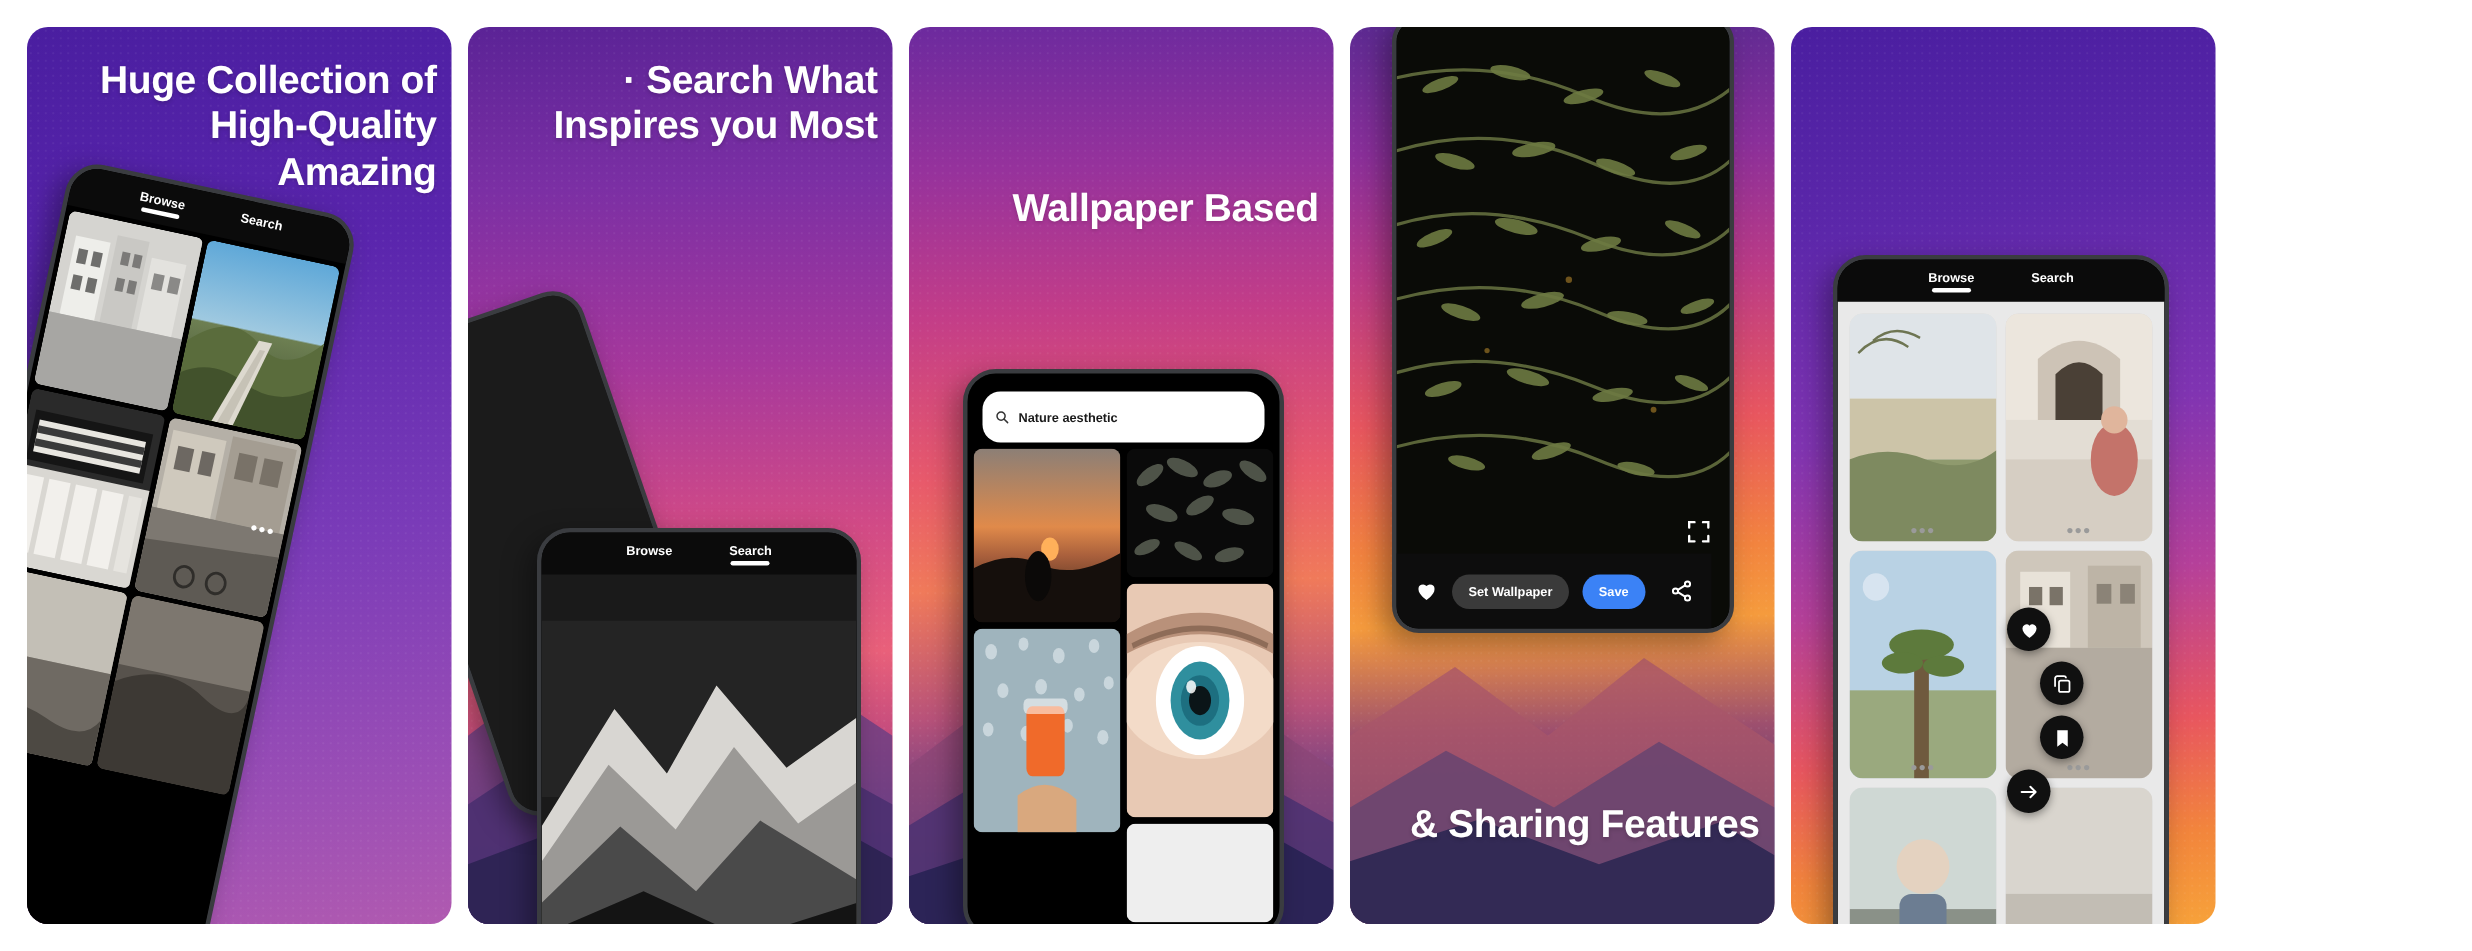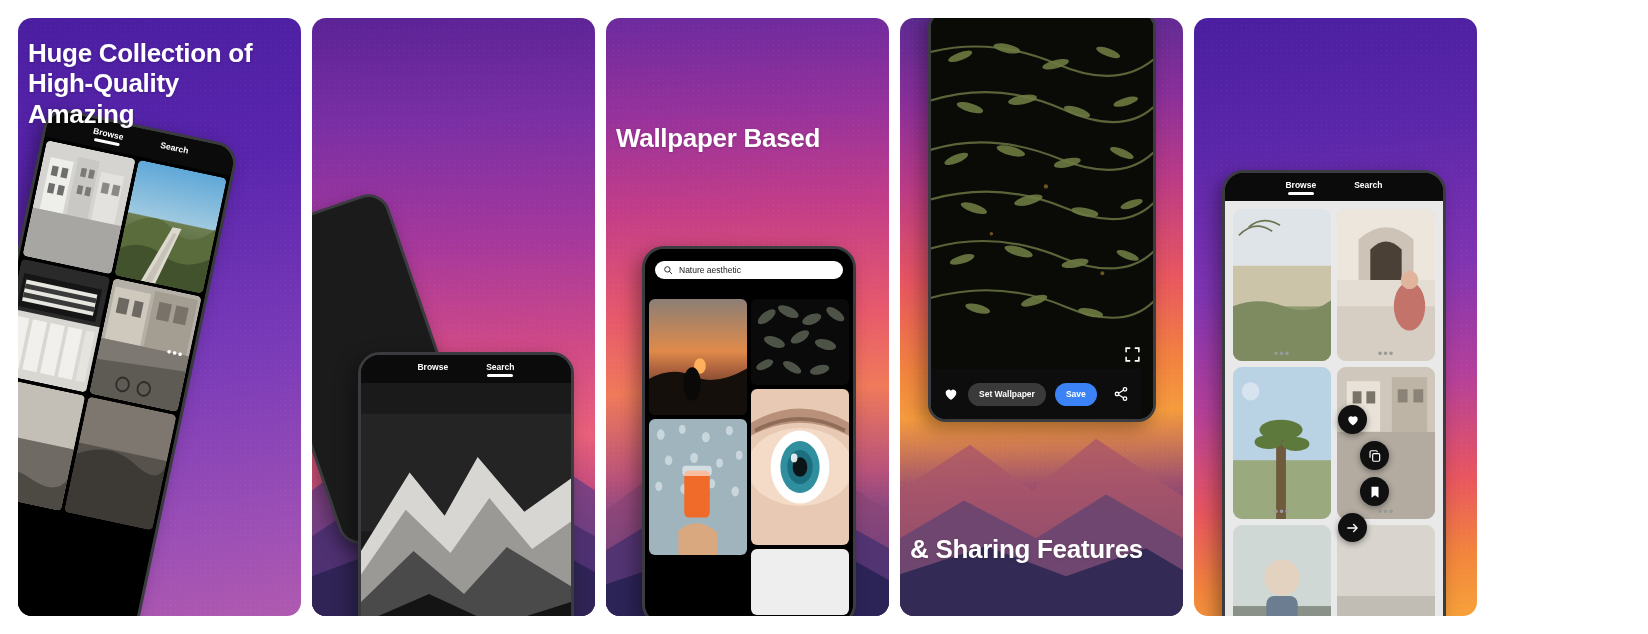--- a/index.html
+++ b/index.html
@@ -46,21 +46,21 @@
     background-image: radial-gradient(rgba(255,255,255,.055) 0.8px, transparent 0.9px);
     background-size: 5px 5px;
     pointer-events: none;
   }
   .mountains { position: absolute; left: 0; right: 0; bottom: 0; height: 46%; }
   .mountains svg { width: 100%; height: 100%; display: block; }
 
   
   .headline {
     position: absolute; left: 0; right: 0;
-    text-align: left;
+    text-align: right;
     color: #fff;
     font-size: 26px;
     font-weight: 700;
     line-height: 1.17;
     letter-spacing: -0.3px;
     text-shadow: 0 1px 3px rgba(0,0,0,.18);
     padding: 0 10px;
     z-index: 8;
   }
   .headline.top { top: 20px; }
@@ -87,23 +87,24 @@
     z-index: 4;
   }
   .tab { color: #fff; font-size: 8.5px; font-weight: 700; position: relative; padding-bottom: 5px; }
   .tab.active::after {
     content: ""; position: absolute; left: 50%; transform: translateX(-50%);
     bottom: 0; width: 26px; height: 2.5px; background: #fff; border-radius: 2px;
   }
 
   .searchbar {
     position: absolute; left: 10px; right: 10px;
-    height: 18px; background: #fff; border-radius: 12px;
+    height: 34px; background: #fff; border-radius: 12px;
     display: flex; align-items: center; gap: 6px; padding: 0 8px;
     z-index: 5;
+    font-weight: bold;
   }
   .searchbar .txt { font-size: 8.5px; color: #5c5c5c; }
   .searchbar .txt.filled { color: #1a1a1a; }
 
   .mag { width: 10px; height: 10px; flex: 0 0 10px; }
   .mag svg { width: 100%; height: 100%; display:block; }
 
   
   #p1-phone {
     left: 28px; top: 108px; width: 196px; height: 520px;
@@ -286,20 +287,24 @@
   <div class="panel bg-sunset2">
     <div class="noise"></div>
     <div class="mountains">
       <svg viewBox="0 0 283 276" preserveAspectRatio="none">
         <path d="M0 150 L70 96 L130 140 L190 88 L283 150 L283 276 L0 276Z" fill="#6f3f83" opacity=".85"></path>
         <path d="M0 196 L60 156 L132 192 L200 150 L283 196 L283 276 L0 276Z" fill="#4b3070" opacity=".9"></path>
         <path d="M0 236 L80 206 L160 236 L240 208 L283 232 L283 276 L0 276Z" fill="#2f2455"></path>
       </svg>
     </div>
 
+    <div class="headline top">
+      <div>· Search What</div>
+      <div>Inspires you Most</div>
+    </div>
 
     <div class="phone" id="p2-phone-a">
       <div class="phone-screen" style="background:#1b1b1b;"></div>
     </div>
 
     <div class="phone" id="p2-phone-b">
       <div class="phone-screen">
         <div class="hero-img">
           <svg viewBox="0 0 216 300" preserveAspectRatio="none" style="width:100%;height:100%;display:block">
             <rect width="216" height="300" fill="#1a1a1a"></rect>

